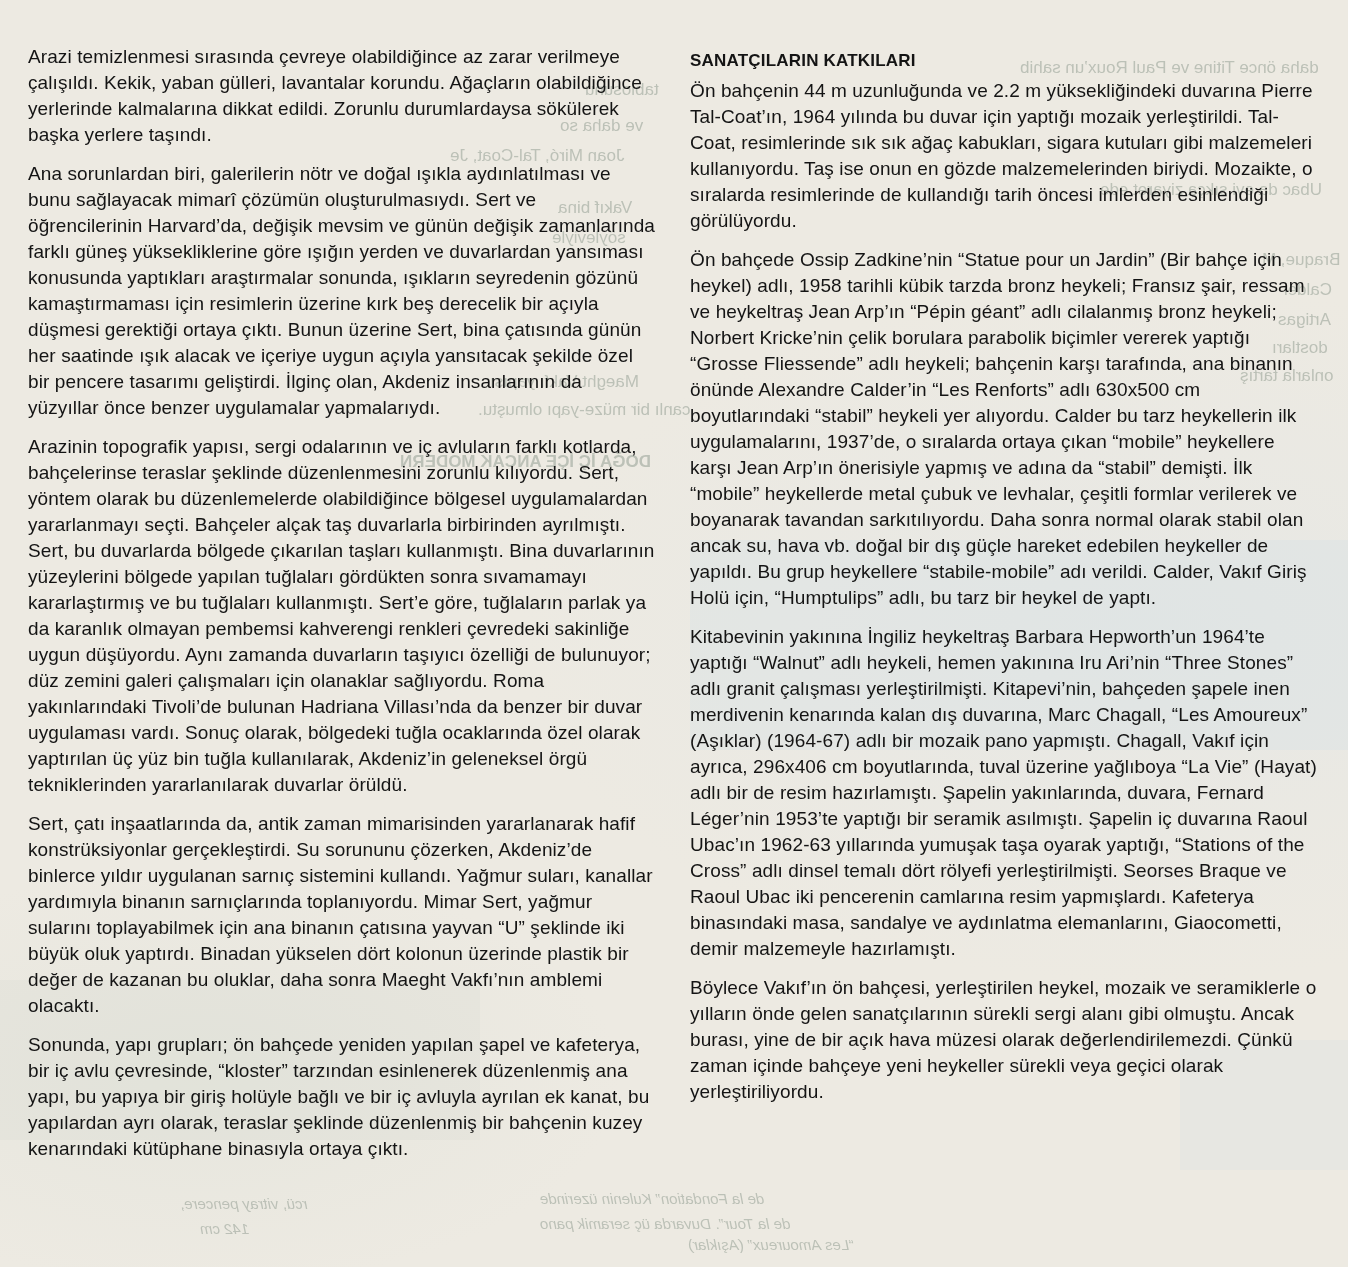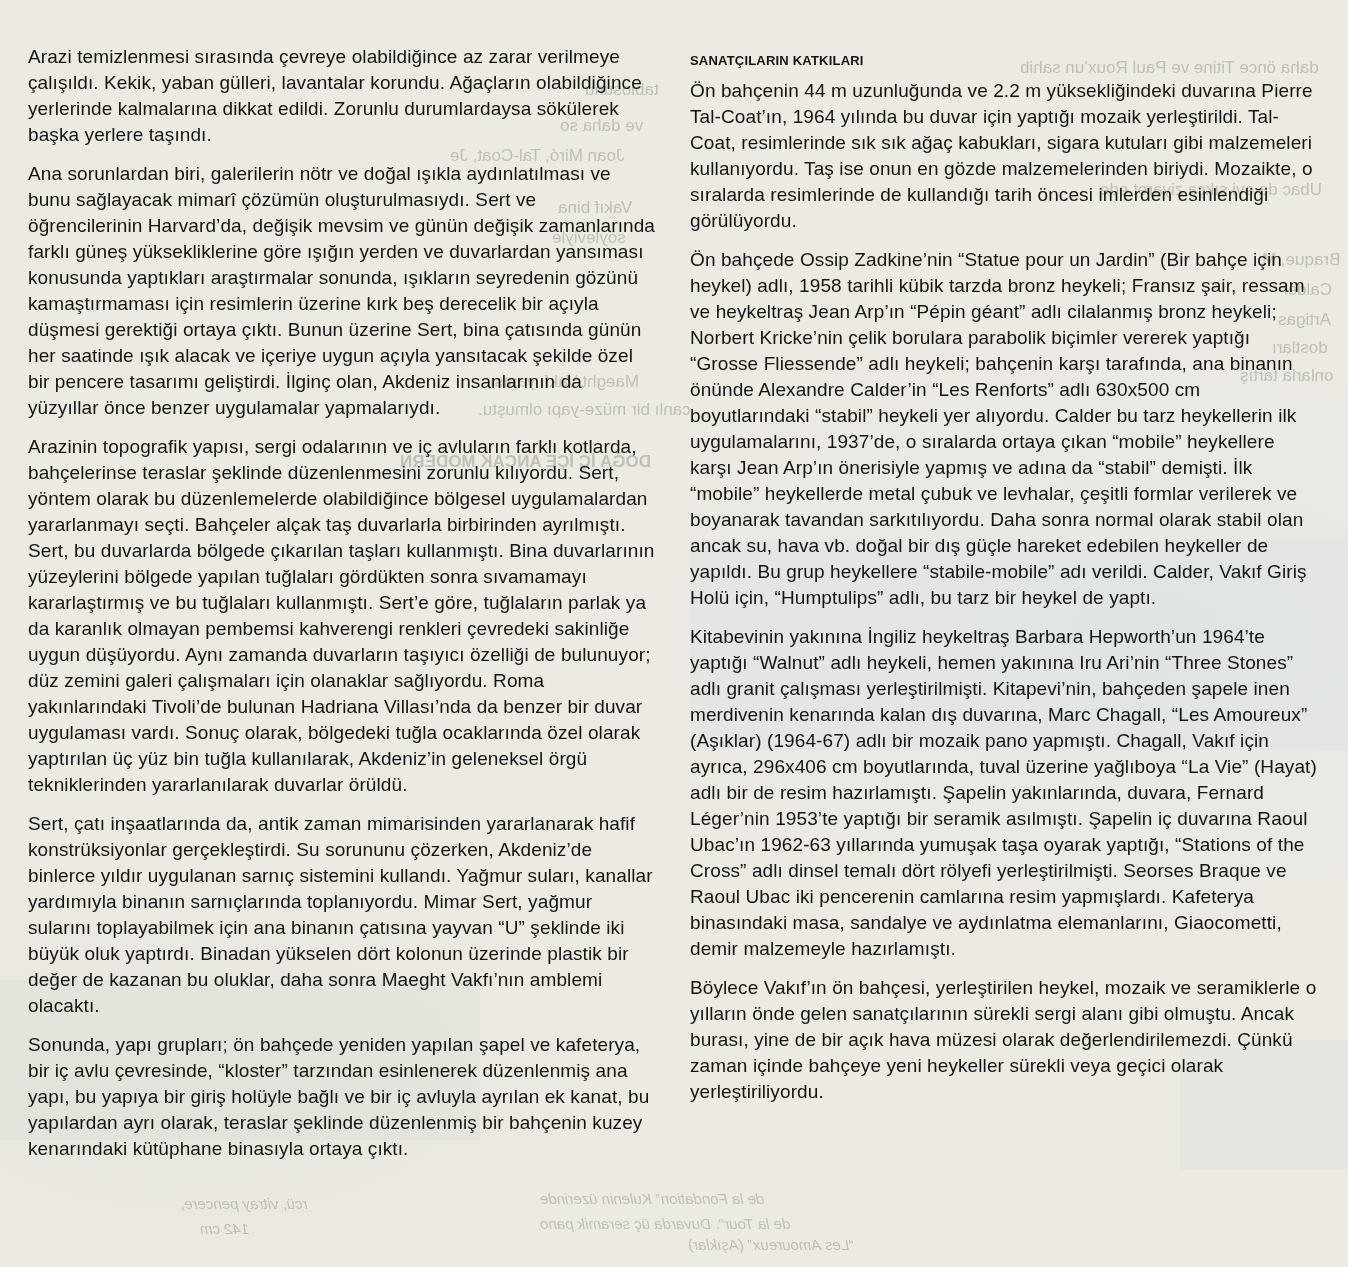--- a/index.html
+++ b/index.html
@@ -34,21 +34,21 @@
   }
   .col p {
     margin: 0 0 13px 0;
     font-size: 19px;
     line-height: 26px;
     letter-spacing: 0.1px;
     text-align: left;
   }
   .col h2 {
     margin: 4px 0 4px 0;
-    font-size: 13px;
+    font-size: 17px;
     line-height: 26px;
     font-weight: 700;
     letter-spacing: 0.2px;
   }
   
   .ghost {
     position: absolute;
     font-size: 17px;
     color: #b4bab0;
     white-space: nowrap;

